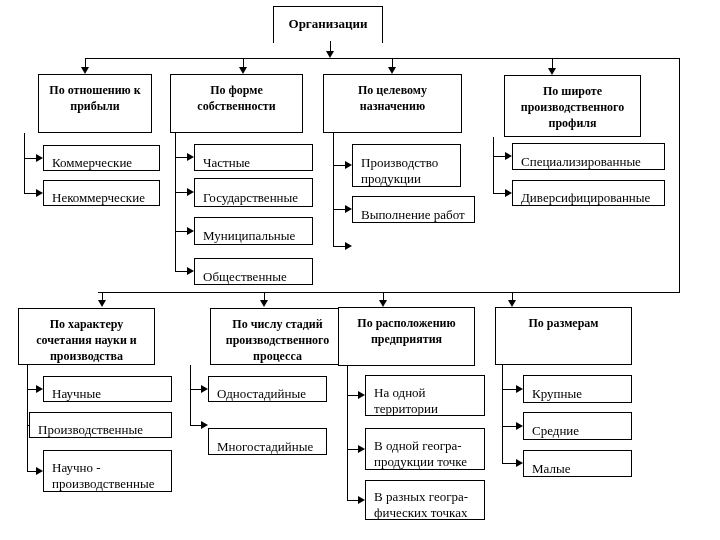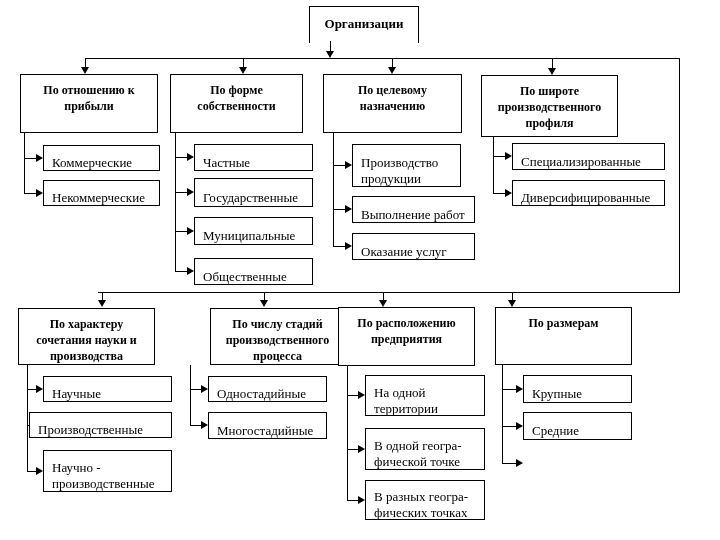--- a/index.html
+++ b/index.html
@@ -31,21 +31,21 @@
       border-top:7px solid #000;}
   .ar{position:absolute;width:0;height:0;
       border-top:4px solid transparent;border-bottom:4px solid transparent;
       border-left:7px solid #000;}
 </style>
 </head>
 <body>
 
 <div class="stage">
 
-  <div class="box ttl" style="left:273px;top:6px;width:110px;height:37px;margin-left:36px;">Организации</div>
+  <div class="box ttl" style="left:273px;top:6px;width:110px;height:37px;">Организации</div>
   <div class="lv" style="left:330px;top:41px;height:10px;"></div>
   <div class="ad" style="left:326px;top:51px;"></div>
 
   <div class="lh" style="left:85px;top:58px;width:595px;"></div>
   <div class="lv" style="left:679px;top:58px;height:234px;"></div>
   <div class="lh" style="left:98px;top:292px;width:582px;"></div>
 
   <div class="lv" style="left:85px;top:59px;height:8px;"></div>
   <div class="ad" style="left:81px;top:67px;"></div>
   <div class="lv" style="left:243px;top:59px;height:8px;"></div>
@@ -57,21 +57,21 @@
 
   <div class="lv" style="left:102px;top:293px;height:7px;"></div>
   <div class="ad" style="left:98px;top:300px;"></div>
   <div class="lv" style="left:264px;top:293px;height:7px;"></div>
   <div class="ad" style="left:260px;top:300px;"></div>
   <div class="lv" style="left:383px;top:293px;height:7px;"></div>
   <div class="ad" style="left:379px;top:300px;"></div>
   <div class="lv" style="left:512px;top:293px;height:7px;"></div>
   <div class="ad" style="left:508px;top:300px;"></div>
 
-  <div class="box hdr" style="left:20px;top:74px;width:138px;height:59px;">По отношению к прибыли</div>
+  <div class="box hdr" style="left:38px;top:74px;width:114px;height:59px;">По отношению к прибыли</div>
   <div class="lv" style="left:24px;top:133px;height:60px;"></div>
   <div class="lh" style="left:24px;top:158px;width:12px;"></div>
   <div class="ar" style="left:36px;top:154px;"></div>
   <div class="box leaf" style="left:43px;top:145px;width:117px;height:26px;">Коммерческие</div>
   <div class="lh" style="left:24px;top:193px;width:12px;"></div>
   <div class="ar" style="left:36px;top:189px;"></div>
   <div class="box leaf" style="left:43px;top:180px;width:117px;height:26px;">Некоммерческие</div>
 
   <div class="box hdr" style="left:170px;top:74px;width:133px;height:59px;">По форме собственности</div>
   <div class="lv" style="left:175px;top:133px;height:138px;"></div>
@@ -91,23 +91,22 @@
   <div class="box hdr" style="left:323px;top:74px;width:139px;height:59px;">По целевому назначению</div>
   <div class="lv" style="left:333px;top:133px;height:113px;"></div>
   <div class="lh" style="left:333px;top:165px;width:12px;"></div>
   <div class="ar" style="left:345px;top:161px;"></div>
   <div class="box leaf" style="left:352px;top:144px;width:109px;height:43px;">Производство продукции</div>
   <div class="lh" style="left:333px;top:209px;width:12px;"></div>
   <div class="ar" style="left:345px;top:205px;"></div>
   <div class="box leaf" style="left:352px;top:196px;width:123px;height:27px;">Выполнение работ</div>
   <div class="lh" style="left:333px;top:246px;width:12px;"></div>
   <div class="ar" style="left:345px;top:242px;"></div>
-  <div class="box leaf" style="left:352px;top:233px;width:123px;height:27px;">Оказание услуг</div>
 
-  <div class="box hdr" style="left:481px;top:75px;width:137px;height:62px;">По широте производственного профиля</div>
+  <div class="box hdr" style="left:504px;top:75px;width:137px;height:62px;">По широте производственного профиля</div>
   <div class="lv" style="left:493px;top:137px;height:56px;"></div>
   <div class="lh" style="left:493px;top:156px;width:12px;"></div>
   <div class="ar" style="left:505px;top:152px;"></div>
   <div class="box leaf" style="left:512px;top:143px;width:153px;height:27px;">Специализированные</div>
   <div class="lh" style="left:493px;top:193px;width:12px;"></div>
   <div class="ar" style="left:505px;top:189px;"></div>
   <div class="box leaf" style="left:512px;top:180px;width:153px;height:26px;">Диверсифицированные</div>
 
   <div class="box hdr" style="left:18px;top:308px;width:137px;height:57px;">По характеру сочетания науки и производства</div>
   <div class="lv" style="left:27px;top:365px;height:106px;"></div>
@@ -121,38 +120,39 @@
   <div class="ar" style="left:36px;top:467px;"></div>
   <div class="box leaf" style="left:43px;top:450px;width:129px;height:42px;">Научно - производственные</div>
 
   <div class="box hdr" style="left:182px;top:308px;width:135px;height:57px;margin-left:28px;">По числу стадий производственного процесса</div>
   <div class="lv" style="left:190px;top:365px;height:60px;"></div>
   <div class="lh" style="left:190px;top:389px;width:11px;"></div>
   <div class="ar" style="left:201px;top:385px;"></div>
   <div class="box leaf" style="left:208px;top:376px;width:119px;height:26px;">Одностадийные</div>
   <div class="lh" style="left:190px;top:425px;width:11px;"></div>
   <div class="ar" style="left:201px;top:421px;"></div>
-  <div class="box leaf" style="left:208px;top:412px;width:119px;height:27px;">Многостадийные</div>
+  <div class="box leaf" style="left:208px;top:428px;width:119px;height:27px;">Многостадийные</div>
 
   <div class="box hdr" style="left:338px;top:307px;width:137px;height:59px;">По расположению предприятия</div>
   <div class="lv" style="left:347px;top:366px;height:134px;"></div>
   <div class="lh" style="left:347px;top:395px;width:11px;"></div>
   <div class="ar" style="left:358px;top:391px;"></div>
   <div class="box leaf" style="left:365px;top:375px;width:120px;height:41px;">На одной территории</div>
   <div class="lh" style="left:347px;top:449px;width:11px;"></div>
   <div class="ar" style="left:358px;top:445px;"></div>
-  <div class="box leaf" style="left:365px;top:428px;width:120px;height:42px;">В одной геогра- фической точке</div>
+  <div class="box leaf" style="left:365px;top:428px;width:120px;height:42px;">В одной геогра- продукции точке</div>
   <div class="lh" style="left:347px;top:500px;width:11px;"></div>
   <div class="ar" style="left:358px;top:496px;"></div>
   <div class="box leaf" style="left:365px;top:480px;width:120px;height:40px;">В разных геогра- фических точках</div>
 
   <div class="box hdr" style="left:495px;top:307px;width:137px;height:58px;">По размерам</div>
   <div class="lv" style="left:502px;top:365px;height:98px;"></div>
   <div class="lh" style="left:502px;top:389px;width:14px;"></div>
   <div class="ar" style="left:516px;top:385px;"></div>
   <div class="box leaf" style="left:523px;top:375px;width:109px;height:28px;">Крупные</div>
   <div class="lh" style="left:502px;top:426px;width:14px;"></div>
   <div class="ar" style="left:516px;top:422px;"></div>
   <div class="box leaf" style="left:523px;top:412px;width:109px;height:28px;">Средние</div>
   <div class="lh" style="left:502px;top:463px;width:14px;"></div>
   <div class="ar" style="left:516px;top:459px;"></div>
+  <div class="box leaf" style="left:523px;top:450px;width:109px;height:27px;">Малые</div>
 
 </div>
 
 </body></html>

